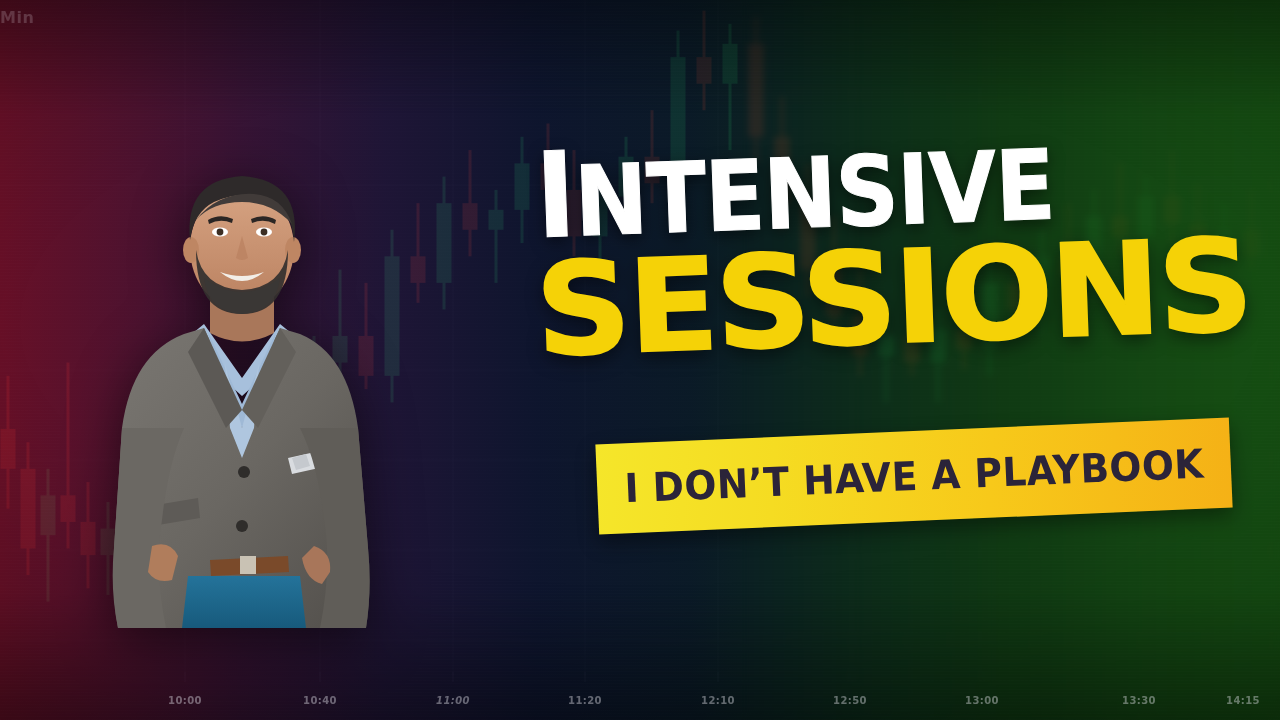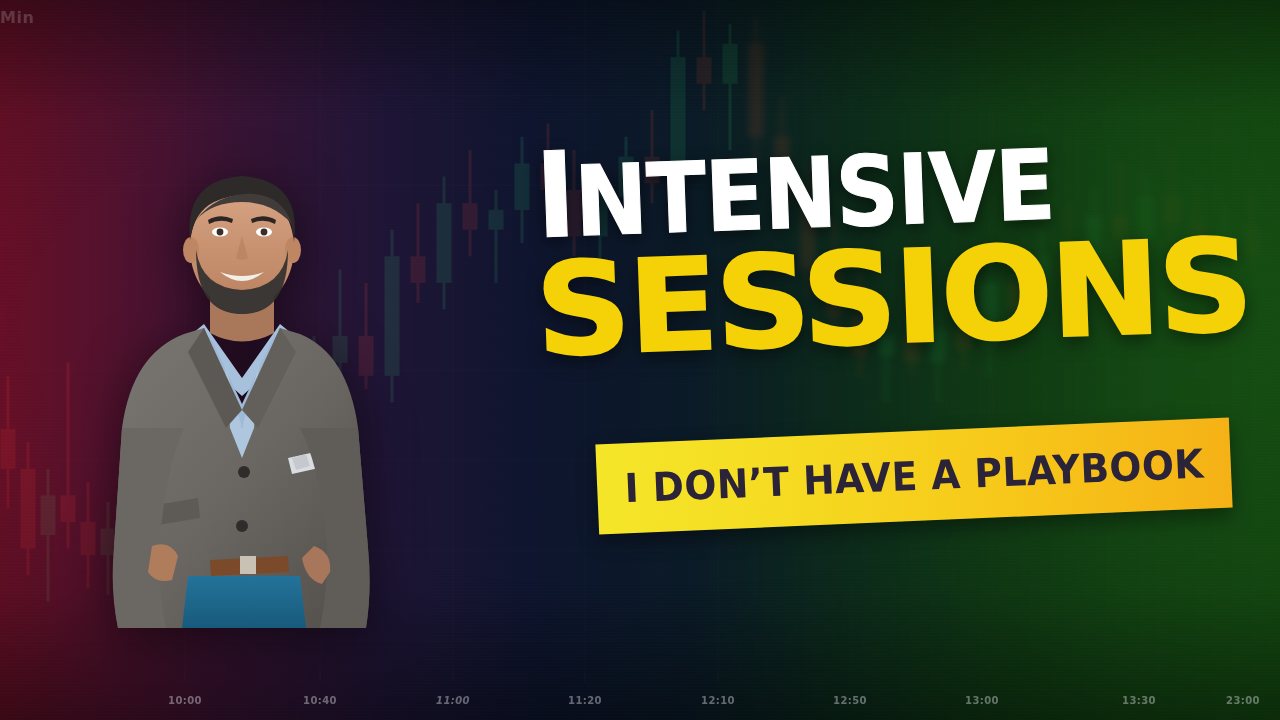--- a/index.html
+++ b/index.html
@@ -263,21 +263,21 @@
 
   <div id="tick-labels">
       <div class="tick-label" style="left: 185px;">10:00</div>
       <div class="tick-label" style="left: 320px;">10:40</div>
       <div class="tick-label" style="left: 453px; font-style: italic;">11:00</div>
       <div class="tick-label" style="left: 585px;">11:20</div>
       <div class="tick-label" style="left: 718px;">12:10</div>
       <div class="tick-label" style="left: 850px;">12:50</div>
       <div class="tick-label" style="left: 982px; margin-top: 28px;">13:00</div>
       <div class="tick-label" style="left: 1112px; margin-left: 27px;">13:30</div>
-      <div class="tick-label" style="left: 1243px;">23:00</div>
+      <div class="tick-label" style="left: 1243px;">14:15</div>
     </div>
 
   <div id="presenter">
     <svg viewBox="0 0 300 500" preserveAspectRatio="xMidYMax meet">
       <defs>
         <linearGradient id="blzG" x1="0" y1="0" x2="1" y2="1">
           <stop offset="0%" stop-color="#7A7772"></stop>
           <stop offset="50%" stop-color="#6A6762"></stop>
           <stop offset="100%" stop-color="#514E4A"></stop>
         </linearGradient>

